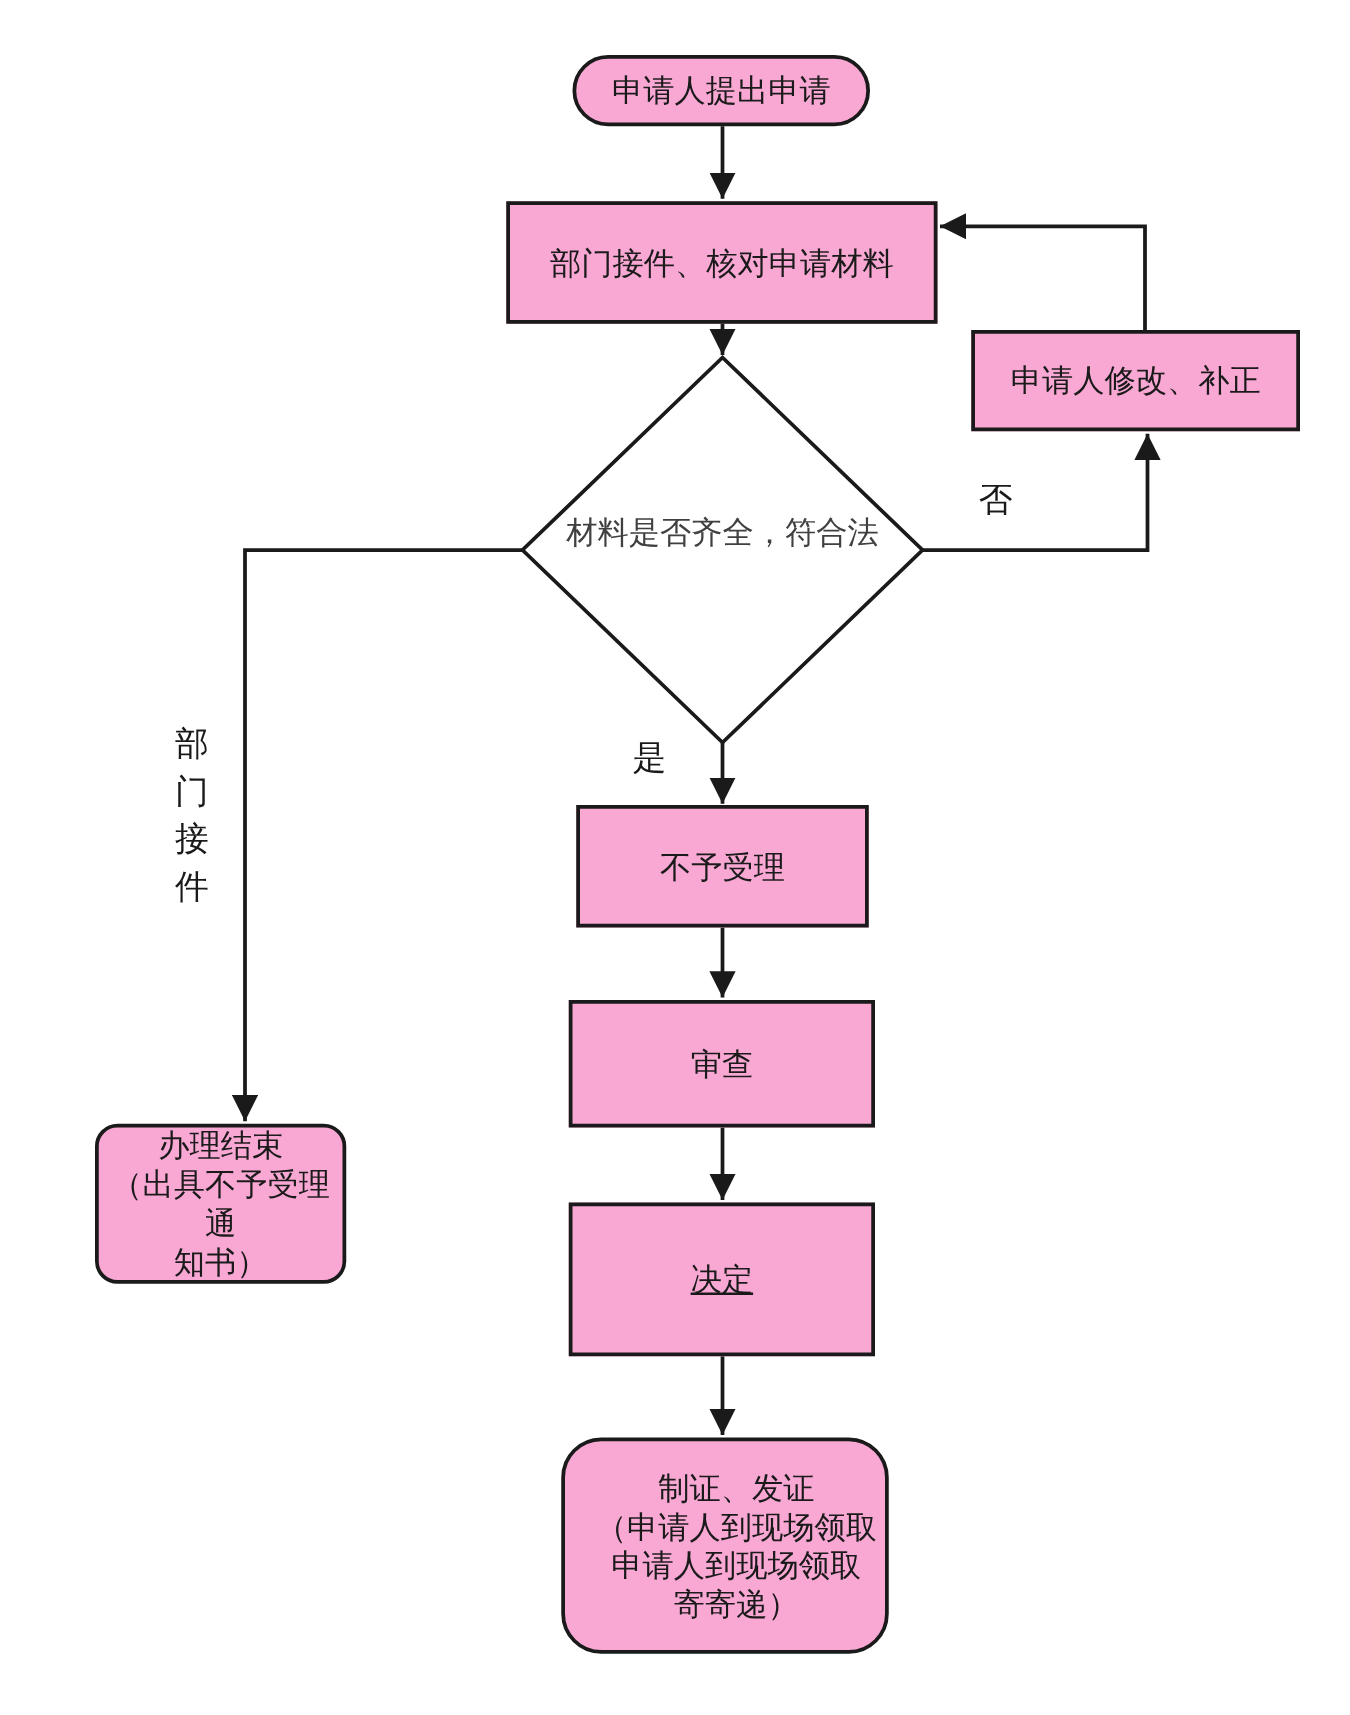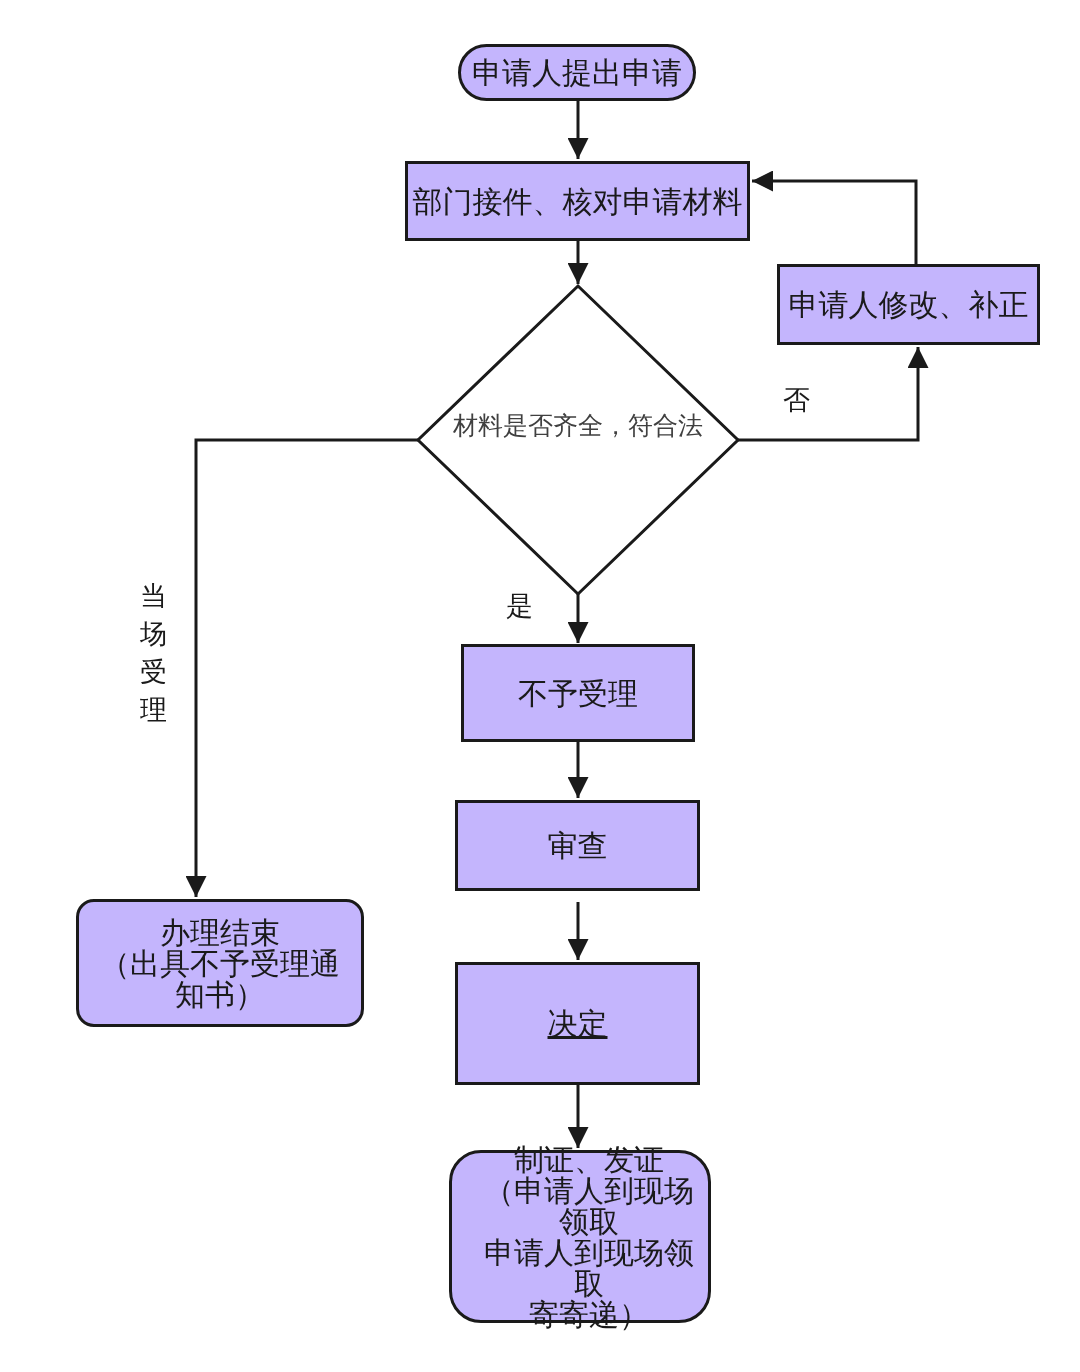--- a/index.html
+++ b/index.html
@@ -20,27 +20,27 @@
     position: absolute;
     left: 0;
     top: 0;
     width: 1080px;
     height: 1372px;
   }
   .node {
     position: absolute;
     box-sizing: border-box;
     border: 3px solid #1a1a1a;
-    background: #c4b5fd;
+    background: #f9a8d4;
     display: flex;
     flex-direction: column;
     align-items: center;
     justify-content: center;
     text-align: center;
-    font-size: 30px;
+    font-size: 25px;
     line-height: 31px;
     color: #1a1a1a;
   }
   .stadium {
     border-radius: 30px;
   }
   .rounded-lg {
     border-radius: 32px;
     padding-left: 18px;
   }
@@ -103,54 +103,54 @@
 
     <line x1="578" y1="1085" x2="578" y2="1148" stroke="#1a1a1a" stroke-width="3" marker-end="url(#arw)"></line>
 
     <polyline points="418,440 196,440 196,897" fill="none" stroke="#1a1a1a" stroke-width="3" marker-end="url(#arw)"></polyline>
   </svg>
 
   <div class="node stadium" style="left:458px; top:44px; width:238px; height:57px;">
     <span>申请人提出申请</span>
   </div>
 
-  <div class="node" style="left:405px; top:161px; width:345px; height:80px;">
+  <div class="node" style="left:405px; top:161px; width:345px; height:98px;">
     <span>部门接件、核对申请材料</span>
   </div>
 
   <div class="decision-label">
     <div>材料是否齐全，符合法</div>
   </div>
 
   <div class="node" style="left:777px; top:264px; width:263px; height:81px;">
     <span>申请人修改、补正</span>
   </div>
 
   <div class="node" style="left:461px; top:644px; width:234px; height:98px;">
     <span>不予受理</span>
   </div>
 
-  <div class="node" style="left:455px; top:800px; width:245px; height:91px;">
+  <div class="node" style="left:455px; top:800px; width:245px; height:102px;">
     <span>审查</span>
   </div>
 
   <div class="node" style="left:455px; top:962px; width:245px; height:123px;text-decoration:underline;">
     <span>决定</span>
   </div>
 
   <div class="node rounded-lg" style="left:449px; top:1150px; width:262px; height:173px;">
     <div>制证、发证</div>
     <div>（申请人到现场领取</div>
     <div>申请人到现场领取</div>
     <div>寄寄递）</div>
   </div>
 
-  <div class="node rounded-md" style="left:76px; top:899px; width:288px; height:128px;">
+  <div class="node rounded-md" style="left:76px; top:899px; width:201px; height:128px;">
     <div>办理结束</div>
     <div>（出具不予受理通</div>
     <div>知书）</div>
   </div>
 
   <div class="edge-label edge-label-no">否</div>
   <div class="edge-label edge-label-yes">是</div>
-  <div class="edge-label edge-label-vertical">当场受理</div>
+  <div class="edge-label edge-label-vertical">部门接件</div>
 
 </div>
 
 </body></html>

